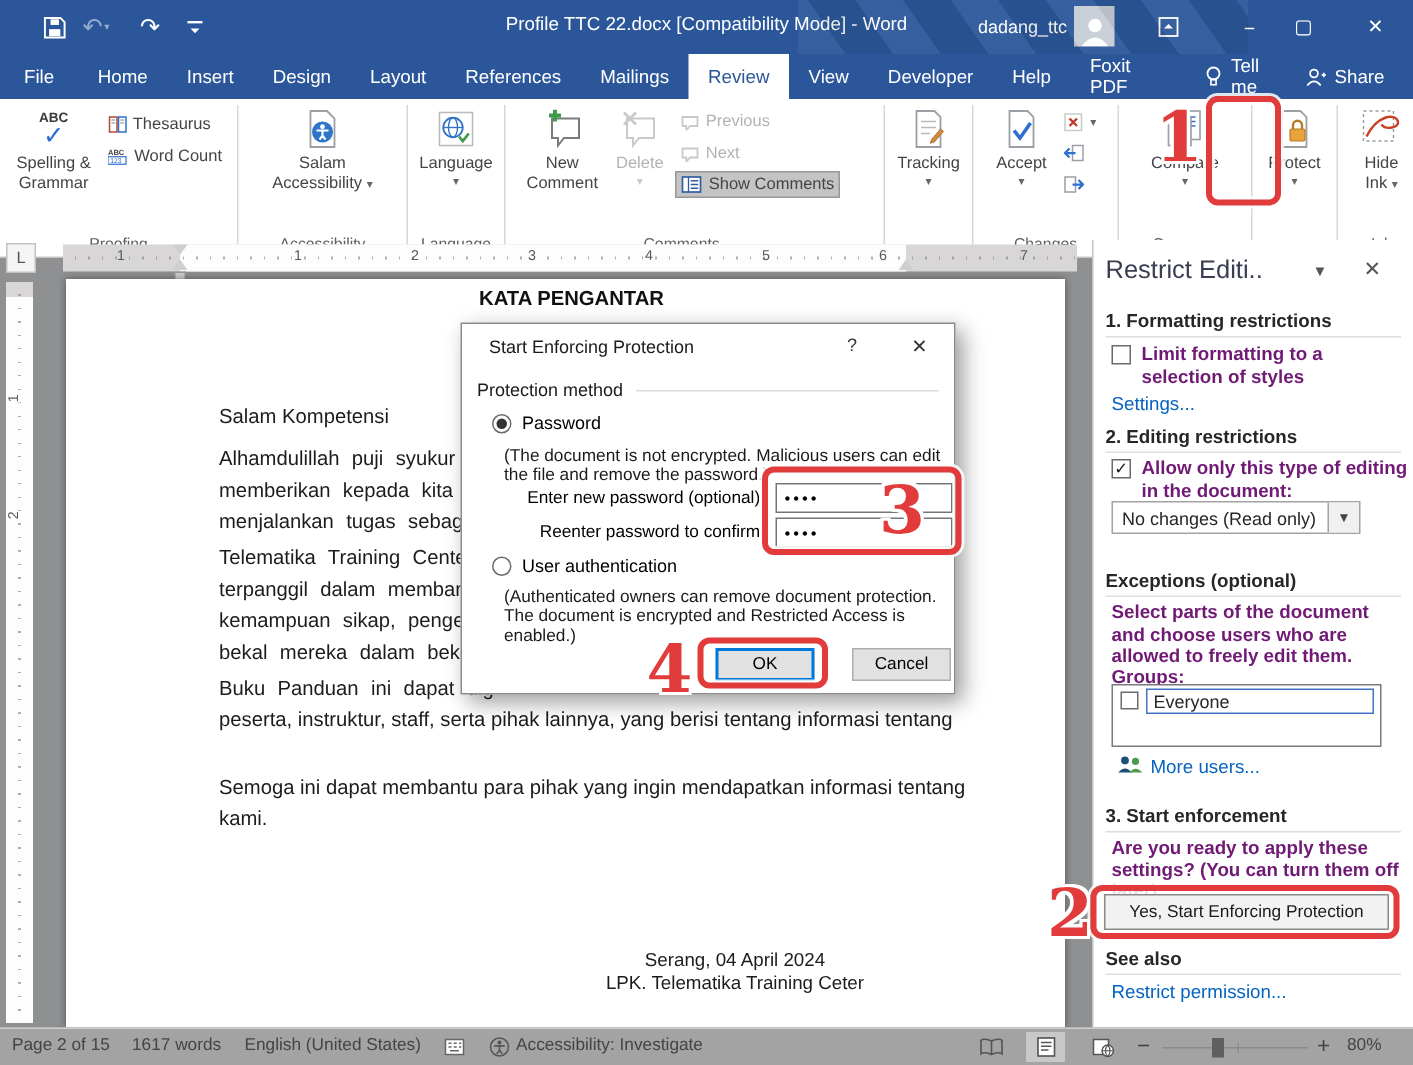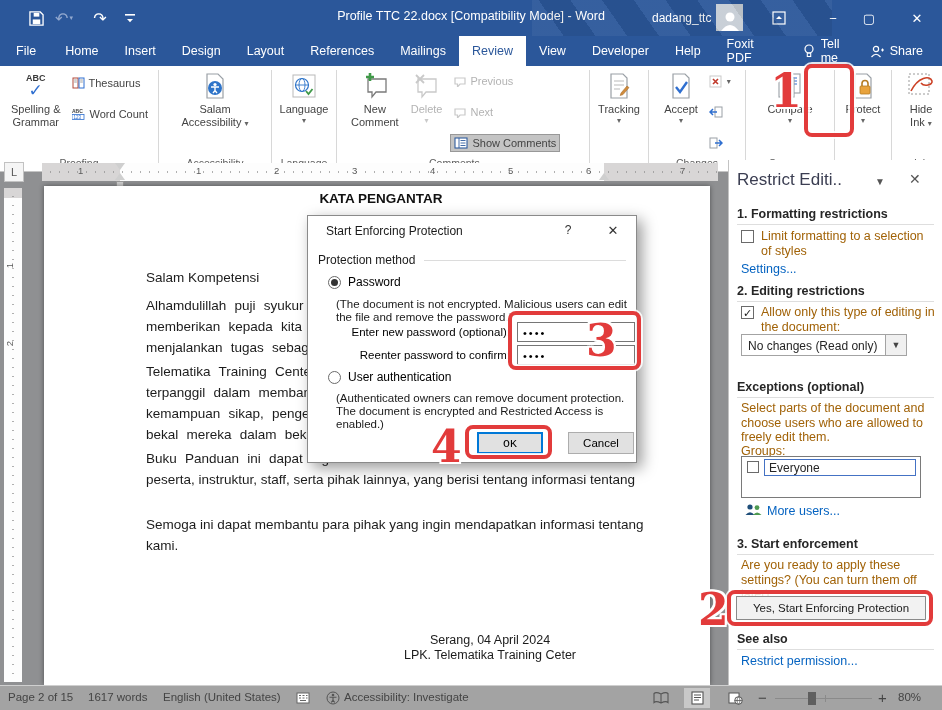--- a/index.html
+++ b/index.html
@@ -32,21 +32,21 @@
   .ribbon { position:absolute; left:0; top:66px; width:942px; height:106px; background:#fff; border-bottom:1px solid #c5c5c5; display:flex; }
   .rgroup { position:relative; height:100%; flex:0 0 auto; }
   .gbody { position:absolute; left:0; top:2px; right:0; bottom:18px; display:flex; justify-content:center; gap:4px; }
   .glabel { position:absolute; left:0; right:0; bottom:2px; text-align:center; font-size:10.5px; color:#5d5d5d; }
   .gdiv { flex:0 0 1px; background:#d8d8d8; margin:4px 0 6px 0; }
   .bigbtn { display:flex; flex-direction:column; align-items:center; padding:3px 4px 0 4px; color:#444; }
   .bigbtn .bicon { height:30px; display:flex; align-items:center; justify-content:center; }
   .blabel { font-size:11px; line-height:13px; text-align:center; white-space:pre-line; margin-top:2px; }
   .chev { font-size:8px; color:#666; line-height:8px; margin-top:1px; }
   .chev::after { content:"▾"; }
-  .smallcol { display:flex; flex-direction:column; justify-content:flex-start; gap:13px; padding-top:6px; }
+  .smallcol { display:flex; flex-direction:column; justify-content:flex-start; gap:3px; padding-top:6px; }
   .smallbtn { display:flex; align-items:center; gap:4px; font-size:11px; color:#444; height:18px; padding:0 3px; }
   .disabled { color:#b3b3b3 !important; }
   .pressed { background:#c4c4c4; border:1px solid #989898; }
 
   
   .tabsel { position:absolute; left:4px; top:162px; width:20px; height:20px; background:#f5f5f5; border:1px solid #c2c2c2; color:#555; font-size:11px; display:flex; align-items:center; justify-content:center; }
   .hruler { position:absolute; left:42px; top:163px; width:676px; height:18px; background:#d8d6d6; }
   .hruler .white { position:absolute; left:78px; top:0; width:484px; height:18px; background:#fdfdfd; }
   .hruler .ticks { position:absolute; left:0; top:8px; width:100%; height:2px;
     background:repeating-linear-gradient(90deg, transparent 0 8px, #8f8f8f 8px 9px); opacity:.7; }
@@ -71,30 +71,30 @@
   .dlg-help { position:absolute; left:250px; top:7px; width:20px; text-align:center; color:#333; }
   .dlg-close { position:absolute; left:292px; top:7px; width:26px; text-align:center; color:#333; font-size:13px; }
   .grp-label { position:absolute; left:10px; top:37px; background:#fff; padding-right:6px; color:#1a1a1a; }
   .grp-line { position:absolute; left:116px; right:10px; top:44px; height:1px; background:#dcdcdc; }
   .radio { position:absolute; width:13px; height:13px; border:1px solid #6a6a6a; border-radius:50%; background:#fff; }
   .radio.sel::after { content:""; position:absolute; left:2px; top:2px; width:7px; height:7px; border-radius:50%; background:#333; }
   .note { position:absolute; left:28px; font-size:11.5px; color:#1a1a1a; line-height:13px; }
   .pwlabel { position:absolute; left:30px; width:172px; text-align:right; font-size:11.5px; }
   .pwfield { position:absolute; left:209px; width:118px; height:20px; background:#fff; border:1px solid #767676; font-size:11px; letter-spacing:2px; padding:4px 5px 0 5px; color:#000; }
   .dbtn { position:absolute; width:66px; height:22px; background:#e1e1e1; border:1px solid #adadad; font-size:11.5px; display:flex; align-items:center; justify-content:center; color:#000; }
-  .dbtn.focus { border:2px solid #0078d7;font-family:Liberation Mono, monospace; }
+  .dbtn.focus { border:2px solid #0078d7; }
 
   
   .pane { position:absolute; left:728px; top:160px; width:214px; height:525px; background:#fff; border-left:1px solid #c3c3c3; color:#262626; }
   .pane-title { position:absolute; left:8px; top:10px; font-size:17px; color:#3b3e52; }
   .pane-dd { position:absolute; left:146px; top:16px; font-size:10px; color:#555; }
   .pane-x { position:absolute; left:180px; top:11px; font-size:14px; color:#555; }
   .sec-title { position:absolute; left:8px; font-size:12.5px; font-weight:bold; color:#262626; }
   .sec-line { position:absolute; left:8px; right:8px; height:1px; background:#dedede; }
-  .ptext { position:absolute; font-size:12.5px; line-height:14.5px; color:#a16207; }
+  .ptext { position:absolute; font-size:12.5px; line-height:14.5px; color:#701a75;font-weight:bold; }
   .plink { position:absolute; font-size:12.5px; color:#0563c1; }
   .cb { position:absolute; width:13px; height:13px; background:#fff; border:1px solid #6a6a6a; font-size:11px; line-height:12px; text-align:center; color:#1a1a1a; }
   .combo { position:absolute; left:12px; top:174px; width:166px; height:22px; background:#fff; border:1px solid #a3a3a3; font-size:12px; }
   .combo .val { position:absolute; left:6px; top:4px; }
   .combo .dbtn2 { position:absolute; right:0; top:0; width:21px; height:20px; border-left:1px solid #a3a3a3; background:#f0f0f0; text-align:center; font-size:9px; color:#444; line-height:20px; }
   .listbox { position:absolute; left:12px; top:296px; width:180px; height:42px; background:#fff; border:1px solid #7a7a7a; }
   .ev-box { position:absolute; left:22px; top:2px; width:152px; height:17px; border:1px solid #4472c4; font-size:12px; padding:1px 0 0 4px; }
   .yes-btn { position:absolute; left:7px; top:436px; width:190px; height:24px; background:#f2f2f2; border:1px solid #8a8a8a; font-size:11.5px; display:flex; align-items:center; justify-content:center; color:#1a1a1a; }
 
   

